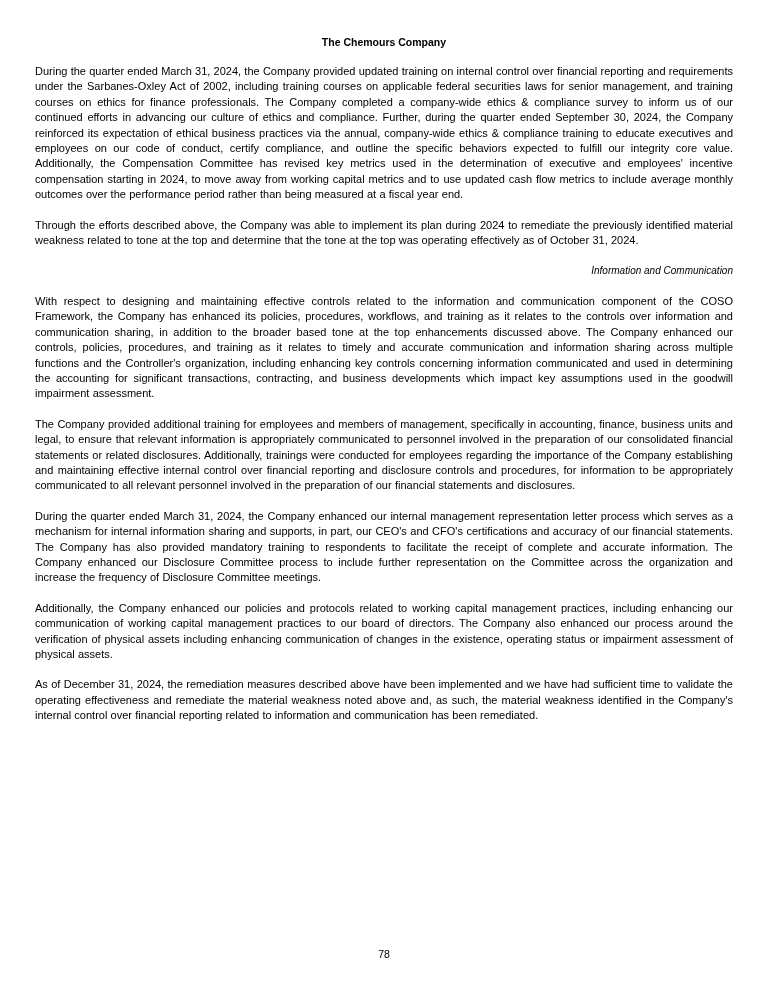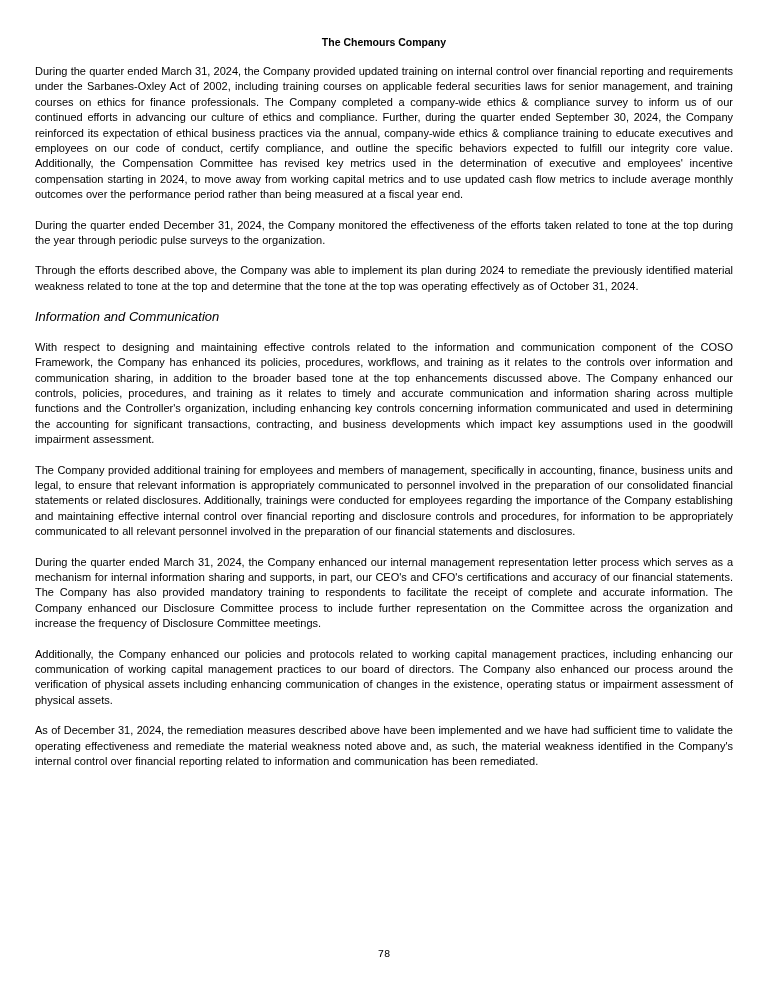--- a/index.html
+++ b/index.html
@@ -26,47 +26,45 @@
     line-height: 13px;
   }
   .para {
     font-size: 11px;
     line-height: 15.4px;
     text-align: justify;
     margin: 15px 0 0 0;
     word-spacing: 0.2px;
   }
   .section-heading {
-    font-size: 13px;
+    font-size: 10px;
     line-height: 15.4px;
     font-style: italic;
-    text-align: left;
+    text-align: right;
     margin: 15px 0 0 0;
   }
   .page-footer {
     position: absolute;
     left: 0;
     top: 948px;
     width: 100%;
     text-align: center;
     font-size: 10.5px;
     line-height: 13px;
-    font-family: Liberation Mono, monospace;
   }
 </style>
 </head>
 <body>
 
 <div class="page">
 
   <h1 class="doc-title">The Chemours Company</h1>
 
   <p class="para">During the quarter ended March 31, 2024, the Company provided updated training on internal control over financial reporting and requirements under the Sarbanes-Oxley Act of 2002, including training courses on applicable federal securities laws for senior management, and training courses on ethics for finance professionals. The Company completed a company-wide ethics &amp; compliance survey to inform us of our continued efforts in advancing our culture of ethics and compliance. Further, during the quarter ended September 30, 2024, the Company reinforced its expectation of ethical business practices via the annual, company-wide ethics &amp; compliance training to educate executives and employees on our code of conduct, certify compliance, and outline the specific behaviors expected to fulfill our integrity core value. Additionally, the Compensation Committee has revised key metrics used in the determination of executive and employees' incentive compensation starting in 2024, to move away from working capital metrics and to use updated cash flow metrics to include average monthly outcomes over the performance period rather than being measured at a fiscal year end.</p>
 
-  <p class="para">During the quarter ended December 31, 2024, the Company monitored the effectiveness of the efforts taken related to tone at the top during the year through periodic pulse surveys to the organization.</p>
 
   <p class="para">Through the efforts described above, the Company was able to implement its plan during 2024 to remediate the previously identified material weakness related to tone at the top and determine that the tone at the top was operating effectively as of October 31, 2024.</p>
 
   <p class="section-heading">Information and Communication</p>
 
   <p class="para">With respect to designing and maintaining effective controls related to the information and communication component of the COSO Framework, the Company has enhanced its policies, procedures, workflows, and training as it relates to the controls over information and communication sharing, in addition to the broader based tone at the top enhancements discussed above. The Company enhanced our controls, policies, procedures, and training as it relates to timely and accurate communication and information sharing across multiple functions and the Controller's organization, including enhancing key controls concerning information communicated and used in determining the accounting for significant transactions, contracting, and business developments which impact key assumptions used in the goodwill impairment assessment.</p>
 
   <p class="para">The Company provided additional training for employees and members of management, specifically in accounting, finance, business units and legal, to ensure that relevant information is appropriately communicated to personnel involved in the preparation of our consolidated financial statements or related disclosures. Additionally, trainings were conducted for employees regarding the importance of the Company establishing and maintaining effective internal control over financial reporting and disclosure controls and procedures, for information to be appropriately communicated to all relevant personnel involved in the preparation of our financial statements and disclosures.</p>
 
   <p class="para">During the quarter ended March 31, 2024, the Company enhanced our internal management representation letter process which serves as a mechanism for internal information sharing and supports, in part, our CEO's and CFO's certifications and accuracy of our financial statements. The Company has also provided mandatory training to respondents to facilitate the receipt of complete and accurate information. The Company enhanced our Disclosure Committee process to include further representation on the Committee across the organization and increase the frequency of Disclosure Committee meetings.</p>

